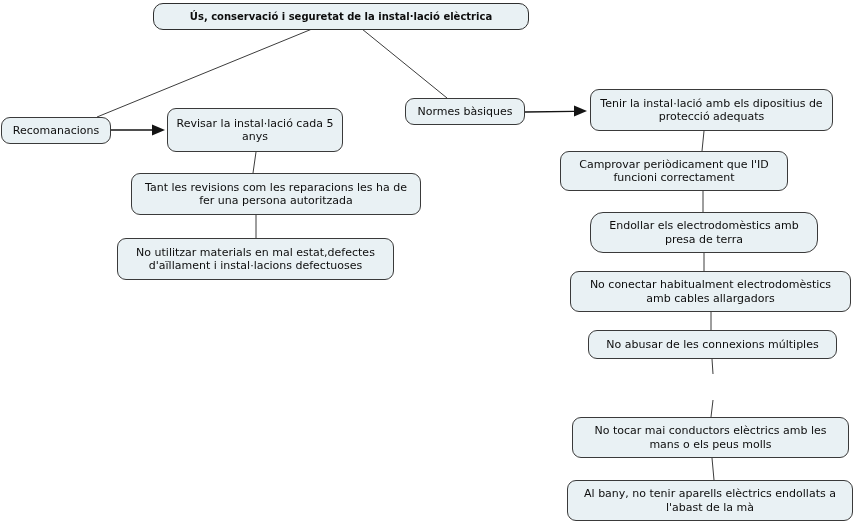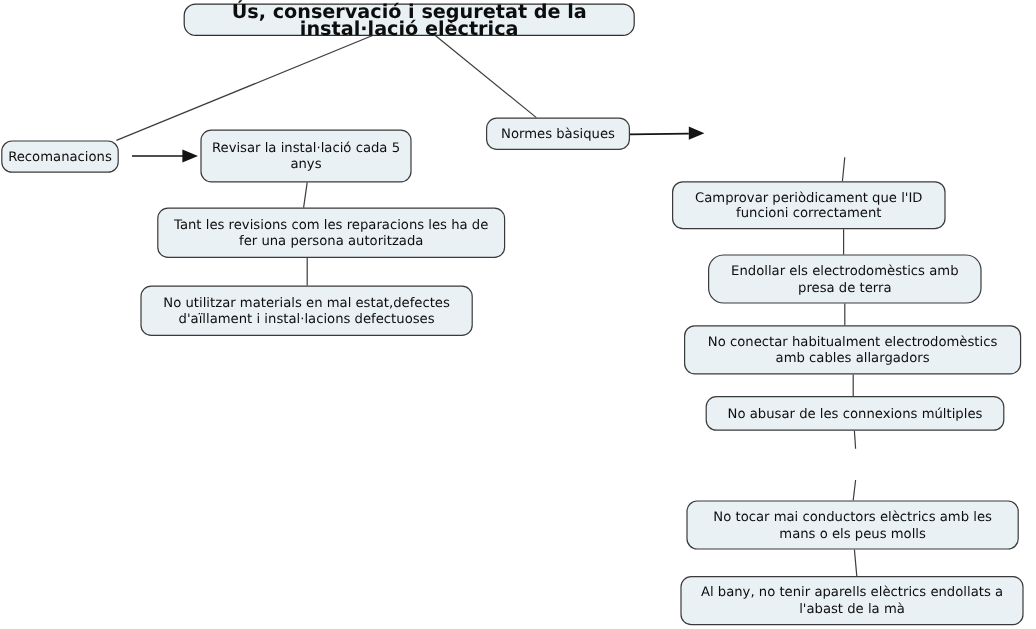--- a/index.html
+++ b/index.html
@@ -31,21 +31,21 @@
     font-size: 11px;
     line-height: 13.5px;
     text-align: center;
     display: flex;
     align-items: center;
     justify-content: center;
     padding: 2px 5px;
   }
   .node.title {
     font-weight: bold;
-    font-size: 16px;
+    font-size: 10px;
     border-radius: 10px;
     border-color: #2e2e2e;
   }
 </style>
 </head>
 <body>
 
 <div class="canvas">
 
   <svg class="wires" width="863" height="524" viewBox="0 0 863 524">
@@ -66,30 +66,31 @@
     <line x1="703" y1="191" x2="703" y2="212" stroke="#3c3c3c" stroke-width="1"></line>
     <line x1="704" y1="253" x2="704" y2="271" stroke="#3c3c3c" stroke-width="1"></line>
     <line x1="711" y1="312" x2="711" y2="330" stroke="#3c3c3c" stroke-width="1"></line>
     <line x1="712" y1="359" x2="713" y2="374" stroke="#3c3c3c" stroke-width="1"></line>
     <line x1="713" y1="400" x2="711" y2="417" stroke="#3c3c3c" stroke-width="1"></line>
     <line x1="712" y1="458" x2="714" y2="480" stroke="#3c3c3c" stroke-width="1"></line>
   </svg>
 
   <div class="node title" style="left:153px; top:3px; width:376px; height:27px;">Ús, conservació i seguretat de la instal·lació elèctrica</div>
 
-  <div class="node" style="left:1px; top:117px; width:98px; height:27px;">Recomanacions</div>
+  <div class="node" style="left:1px; top:117px; width:110px; height:27px;">Recomanacions</div>
 
   <div class="node" style="left:167px; top:108px; width:176px; height:44px;">Revisar la instal·lació cada 5 anys</div>
 
   <div class="node" style="left:131px; top:173px; width:290px; height:42px;">Tant les revisions com les reparacions les ha de fer una persona autoritzada</div>
 
   <div class="node" style="left:117px; top:238px; width:277px; height:42px;">No utilitzar materials en mal estat,defectes d'aïllament i instal·lacions defectuoses</div>
 
   <div class="node" style="left:405px; top:98px; width:120px; height:27px;">Normes bàsiques</div>
 
+  <div class="node" style="left:590px; top:89px; width:243px; height:42px;">Tenir la instal·lació amb els dipositius de protecció adequats</div>
 
   <div class="node" style="left:560px; top:151px; width:228px; height:40px;">Camprovar periòdicament que l'ID funcioni correctament</div>
 
   <div class="node" style="left:590px; top:212px; width:228px; height:41px;border-radius:13px;">Endollar els electrodomèstics amb presa de terra</div>
 
   <div class="node" style="left:570px; top:271px; width:281px; height:41px;">No conectar habitualment electrodomèstics amb cables allargadors</div>
 
   <div class="node" style="left:588px; top:330px; width:249px; height:29px;">No abusar de les connexions múltiples</div>
 
 

